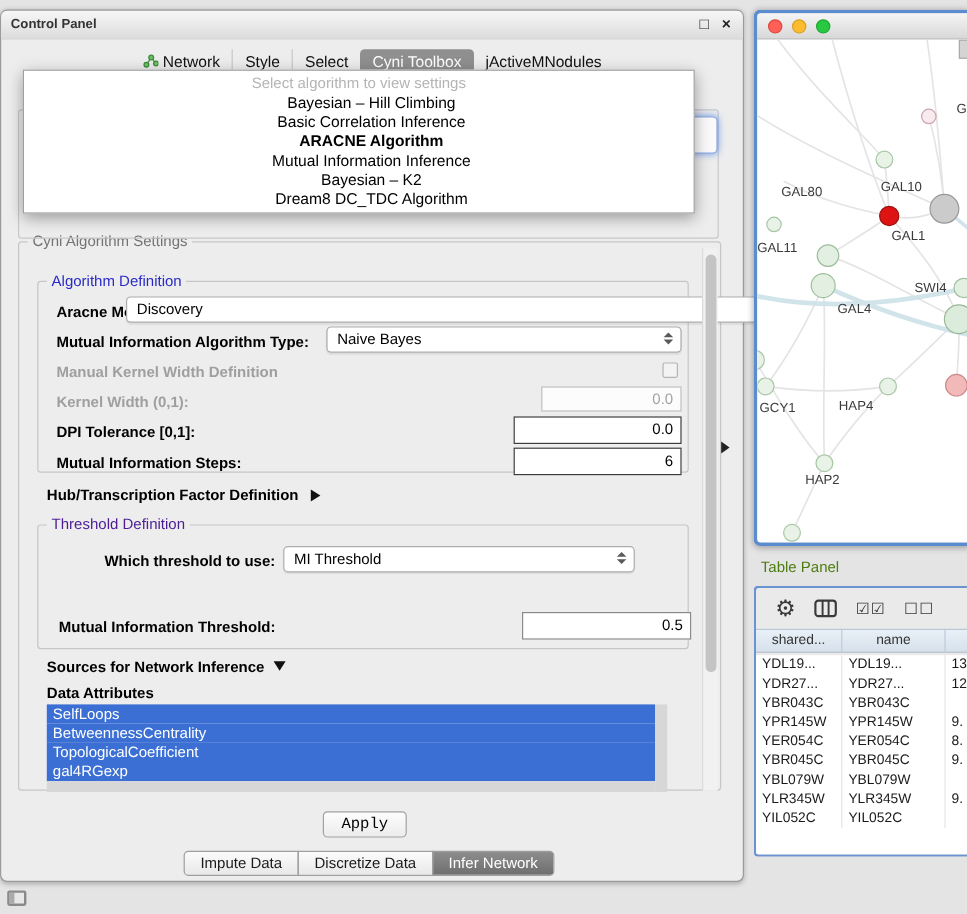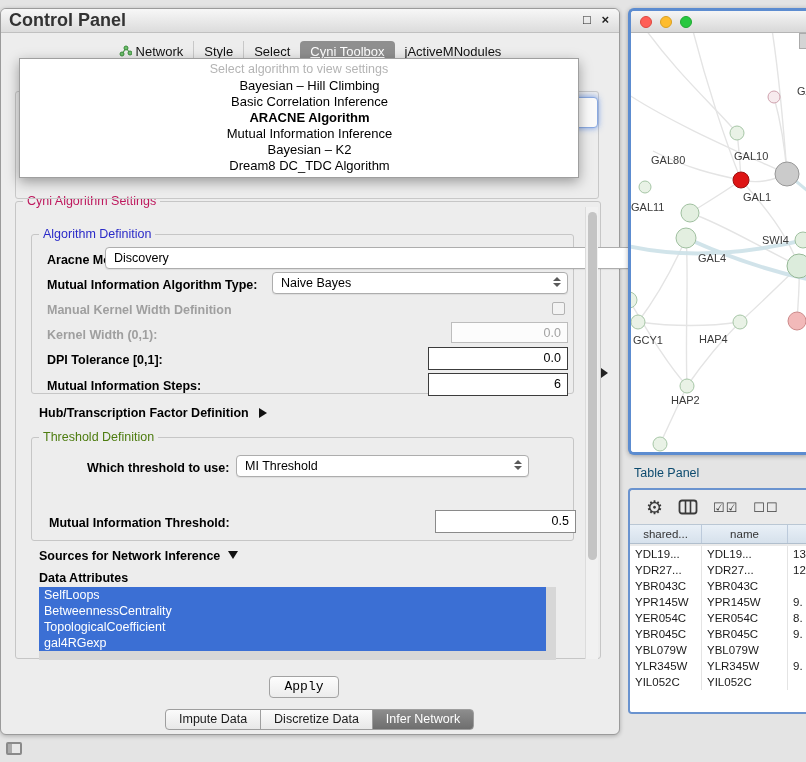--- a/index.html
+++ b/index.html
@@ -5,53 +5,53 @@
   * { margin:0; padding:0; box-sizing:border-box; }
   html,body { width:806px; height:762px; overflow:hidden; }
   body { background:#e4e4e4; font-family:"Liberation Sans", sans-serif; position:relative; }
 
   
   .window-cp { position:absolute; left:0; top:8px; width:620px; height:727px;
     background:#ededed; border:1px solid #9b9b9b; border-radius:6px;
     box-shadow:0 1px 4px rgba(0,0,0,.25); }
   .cp-titlebar { position:absolute; left:0; top:0; right:0; height:24px;
     background:linear-gradient(#f7f7f7,#dcdcdc); border-bottom:1px solid #c0c0c0;
-    border-radius:5px 5px 0 0; line-height:23px; font-size:18px; font-weight:bold;
+    border-radius:5px 5px 0 0; line-height:23px; font-size:11px; font-weight:bold;
     color:#333; padding-left:8px; }
   .cp-winbtns { position:absolute; right:10px; top:3px; font-size:13px; color:#222; }
   .cp-winbtns span { margin-left:7px; cursor:default; }
 
   .tabstrip { position:absolute; left:0; right:0; top:30px; height:24px;
     display:flex; justify-content:center; align-items:center; font-size:13px; color:#111; }
   .tab { padding:3px 10px; border-left:1px solid #c8c8c8; display:flex; align-items:center; gap:4px; white-space:nowrap; }
   .tab:first-child { border-left:none; }
-  .tab.sel { background:#8f8f8f; color:#fff; border-radius:4px; border-left:none;text-decoration:underline; }
+  .tab.sel { background:#8f8f8f; color:#fff; border-radius:4px; border-left:none; }
   .tab.sel + .tab { border-left:none; }
 
   
   .popup { position:absolute; left:18px; top:49px; width:560px; z-index:5;
     background:#fff; border:1px solid #9f9f9f; box-shadow:0 4px 12px rgba(0,0,0,.35);
     font-size:13px; padding:2px 0 3px 0; }
   .popup-placeholder { text-align:center; color:#b4b4b4; height:17px; line-height:17px; font-size:12.5px; }
   .popup-item { height:16px; line-height:16px; padding-left:21px; color:#000; white-space:nowrap;text-align:center; }
   .popup-item.bold { font-weight:bold; }
 
   
   .hidden-group { position:absolute; left:14px; top:82px; width:584px; height:108px;
     border:1px solid #c8c8c8; border-radius:3px; z-index:1; }
   .focus-combo { position:absolute; left:560px; top:88px; width:37px; height:31px;
     background:#fafafa; border:1px solid #8aa9e0; border-radius:4px;
     box-shadow:0 0 6px rgba(92,140,230,.85); z-index:2; }
 
   
   .tbox { position:absolute; border:1px solid #c6c6c6; border-radius:3px; }
   .tbox-title { position:absolute; top:-8px; left:7px; background:#ededed;
-    padding:0 4px; font-size:12.5px; color:#be185d; white-space:nowrap; }
+    padding:0 4px; font-size:12.5px; color:#737373; white-space:nowrap; }
   .t-blue { color:#2a2ac8; }
-  .t-green { color:#4d7c0f; }
+  .t-green { color:#4c1d95; }
 
   .lbl { position:absolute; font-size:12.5px; font-weight:bold; color:#000; white-space:nowrap; }
   .lbl.dis { color:#9f9f9f; }
 
   .combo { position:absolute; height:22px; background:#fff; border:1px solid #adadad;
     border-radius:4px; font-size:12.5px; line-height:20px; padding-left:8px;
     box-shadow:0 1px 1px rgba(0,0,0,.07); }
   .combo .arrows { position:absolute; right:6px; top:4px; }
   .arr-up { width:0; height:0; border-left:4px solid transparent; border-right:4px solid transparent;
     border-bottom:4px solid #5a5a5a; margin-bottom:2px; }
@@ -77,21 +77,21 @@
   .attr-vsb { position:absolute; left:545px; top:578px; width:10px; height:73px; background:#d7d7d7; }
   .attr-hsb { position:absolute; left:38px; top:642px; width:507px; height:9px; background:#d7d7d7; }
 
   .btn-apply { position:absolute; left:268px; top:667px; width:70px; height:22px;
     background:linear-gradient(#fdfdfd,#ececec); border:1px solid #a2a2a2; border-radius:4px;
     font-size:13px; text-align:center; line-height:20px; color:#000;font-family:Liberation Mono, monospace; }
 
   .segrow { position:absolute; left:148px; top:700px; height:21px; display:flex; font-size:12.5px; }
   .seg { line-height:19px; padding:0 13px; background:linear-gradient(#fbfbfb,#e8e8e8);
     border:1px solid #9e9e9e; margin-left:-1px; color:#1a1a1a; white-space:nowrap; }
-  .seg:first-child { border-radius:4px 0 0 4px; margin-left:16px;text-align:right; }
+  .seg:first-child { border-radius:4px 0 0 4px; margin-left:4px;text-align:right; }
   .seg:last-child { border-radius:0 4px 4px 0; }
   .seg.sel { background:linear-gradient(#8d8d8d,#6e6e6e); color:#fff; }
 
   .sb { position:absolute; left:584px; top:198px; width:13px; height:452px;
     background:#f1f1f1; border-left:1px solid #dcdcdc; }
   .sb-thumb { position:absolute; left:2px; top:5px; width:9px; height:348px;
     background:#c4c4c4; border-radius:5px; }
 
   .expander { position:absolute; left:601px; top:368px; width:0; height:0;
     border-left:7px solid #222; border-top:5px solid transparent; border-bottom:5px solid transparent; }
@@ -106,21 +106,21 @@
   .tl.red { background:#ff5f57; border:1px solid #dd4840; }
   .tl.yel { background:#febc2e; border:1px solid #d9a022; }
   .tl.grn { background:#28c840; border:1px solid #1fa832; }
   .net-canvas { position:absolute; left:0; top:22px; right:0; bottom:0; background:#fff; overflow:hidden; }
   .node-label { position:absolute; font-size:11px; color:#3a3a3a; white-space:nowrap;
     text-shadow:0 0 2px #fff; }
   .net-vsb { position:absolute; right:0; top:0; width:9px; height:16px;
     background:#d4d4d4; border:1px solid #ababab; }
 
   
-  .tbl-label { position:absolute; left:634px; top:466px; font-size:12.5px; color:#0c4a6e; }
+  .tbl-label { position:absolute; left:634px; top:466px; font-size:12.5px; color:#4d7c0f; }
   .window-tbl { position:absolute; left:628px; top:488px; width:180px; height:226px;
     border:2px solid #6a93cf; border-right:none; border-radius:4px 0 0 4px;
     background:#eaeaea; overflow:hidden; }
   .tbl-toolbar { height:34px; display:flex; align-items:center; padding-left:16px; gap:15px; color:#3a3a3a; }
   .gear { font-size:19px; line-height:19px; }
   .checks { font-size:13px; letter-spacing:1px; }
   .tbl-header { height:20px; display:flex; background:linear-gradient(#e9f0f7,#d6e1ec);
     border-top:1px solid #bac7d4; border-bottom:1px solid #b1bfcd; font-size:11.5px; color:#333; }
   .hcell { line-height:19px; text-align:center; border-right:1px solid #bccadb; overflow:hidden; white-space:nowrap; }
   .tbl-rows { position:absolute; left:0; right:0; top:56px; bottom:0; background:#fff; overflow:hidden; }

